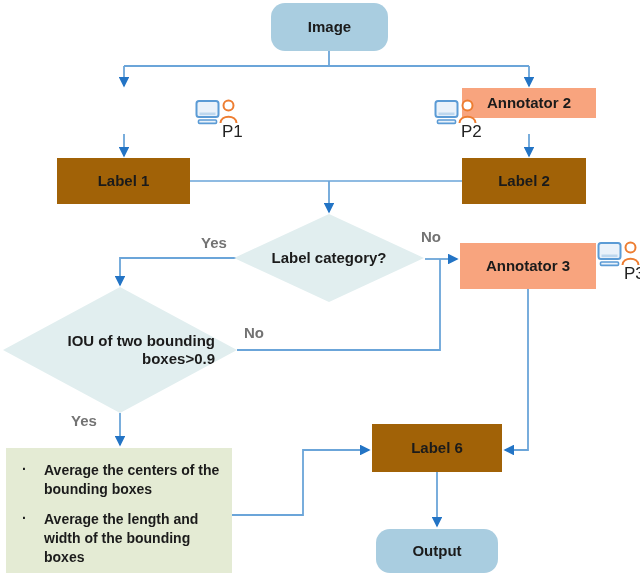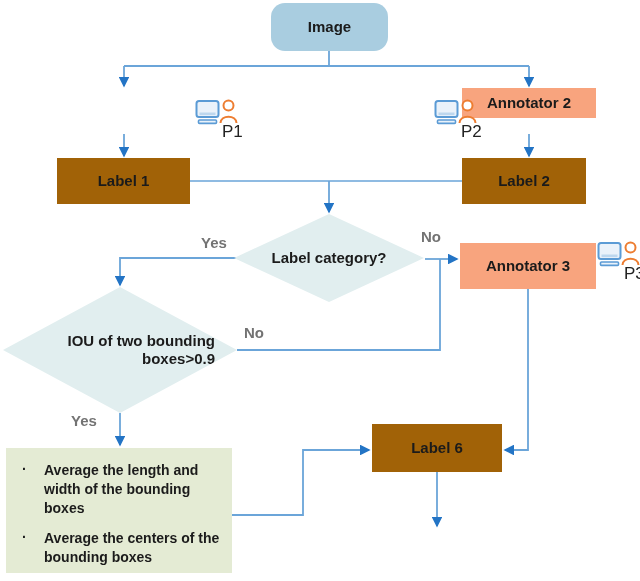--- a/index.html
+++ b/index.html
@@ -117,29 +117,32 @@
   <div class="node annot node-a3">
     <span>Annotator 3</span>
   </div>
 
   <div class="node diamond diamond-iou">
     <span>IOU of two bounding boxes&gt;0.9</span>
   </div>
 
   <div class="green">
     <ul>
+      <li>Average the centers of the bounding boxes</li>
       <li>Average the length and width of the bounding boxes</li>
-      <li>Average the centers of the bounding boxes</li>
     </ul>
   </div>
 
   <div class="node lab node-l3">
     <span>Label 6</span>
   </div>
 
+  <div class="node terminal node-out">
+    <span>Output</span>
+  </div>
 
   <span class="edge-label lbl-same-yes">Yes</span>
   <span class="edge-label lbl-same-no">No</span>
   <span class="edge-label lbl-iou-no">No</span>
   <span class="edge-label lbl-iou-yes">Yes</span>
 
   <div class="pc pc1">
     <svg width="46" height="30" viewBox="0 0 46 30">
       <rect x="1.5" y="3" width="22" height="16" rx="2.5" fill="#EAF2FA" stroke="#5B9BD5" stroke-width="2"></rect>
       <rect x="4.5" y="14.5" width="16" height="2.6" fill="#BDD7EE"></rect>

